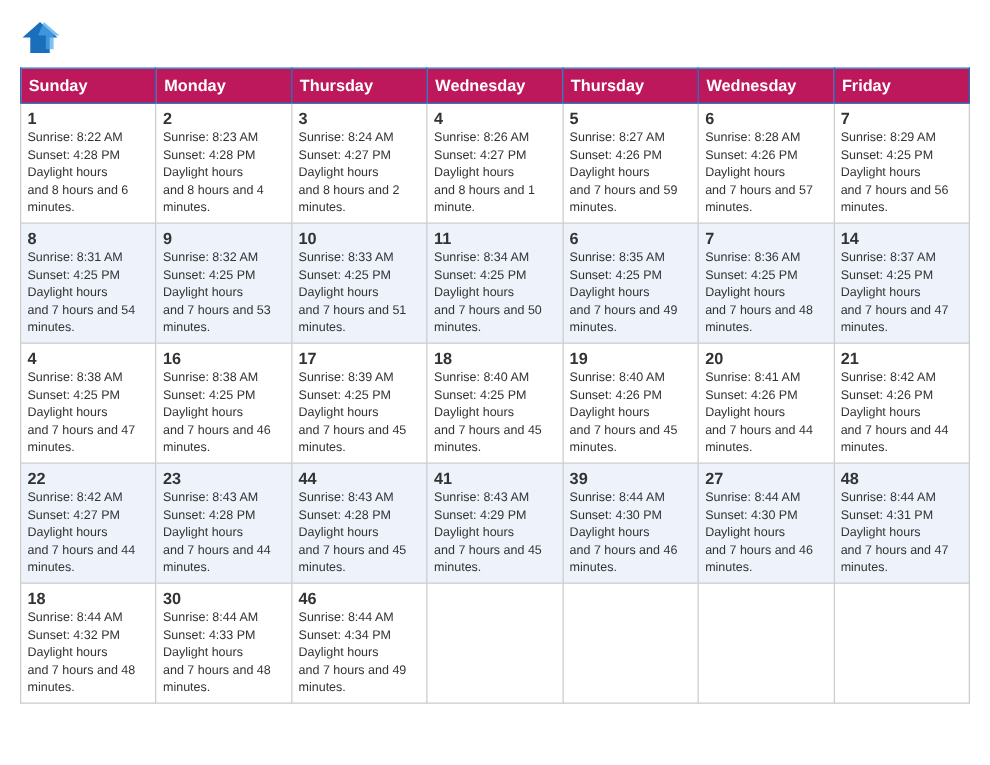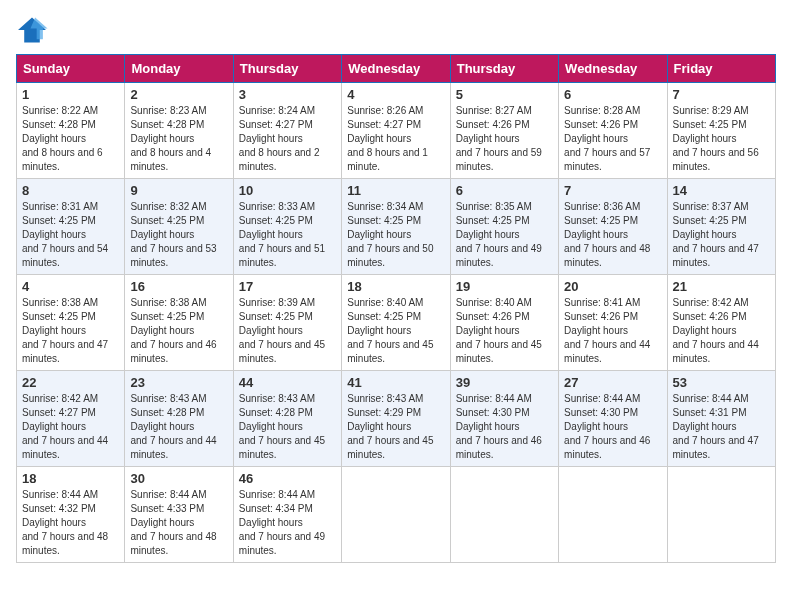--- a/index.html
+++ b/index.html
@@ -331,21 +331,21 @@
         <td>
         <span class="day-num">27</span>
         <div class="day-info">
           Sunrise: 8:44 AM<br>
           Sunset: 4:30 PM<br>
           Daylight hours<br>
           and 7 hours and 46 minutes.
         </div>
       </td>
         <td>
-        <span class="day-num">53</span>
+        <span class="day-num">48</span>
         <div class="day-info">
           Sunrise: 8:44 AM<br>
           Sunset: 4:31 PM<br>
           Daylight hours<br>
           and 7 hours and 47 minutes.
         </div>
       </td>
       </tr>
       <tr>
         <td>

